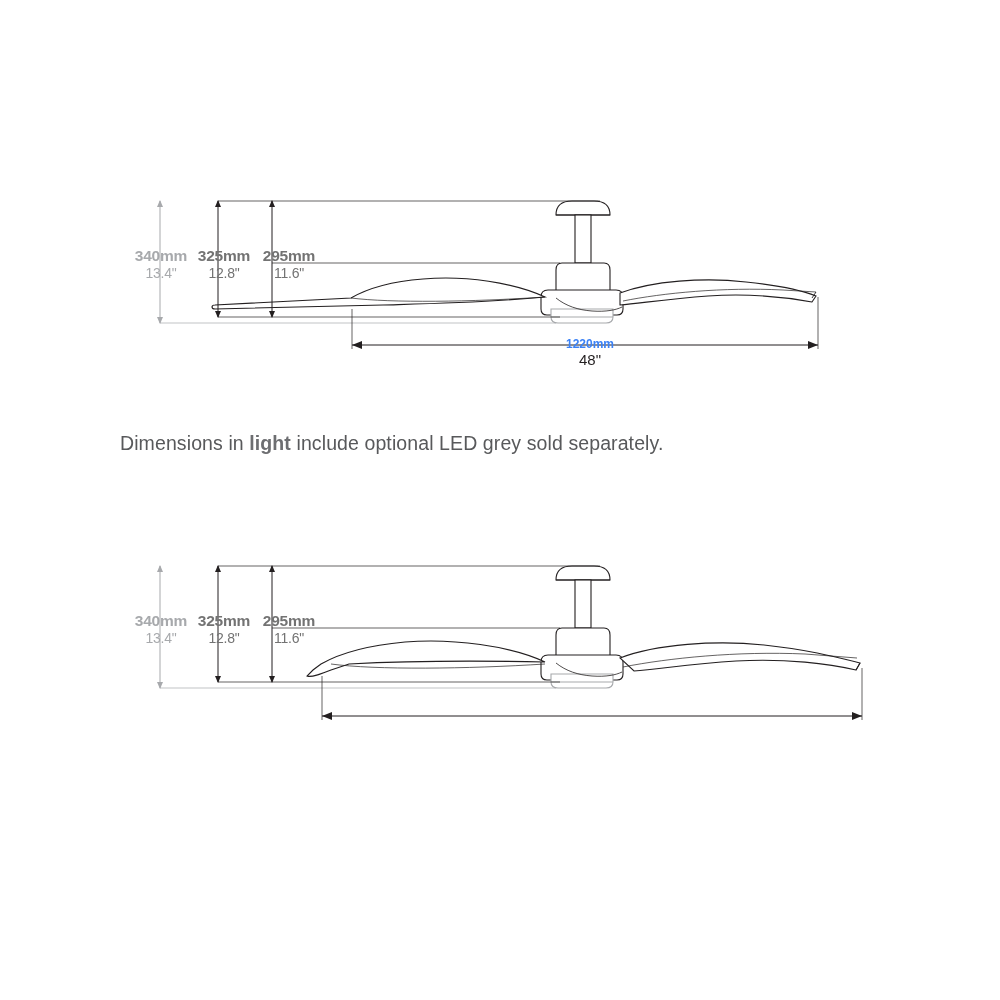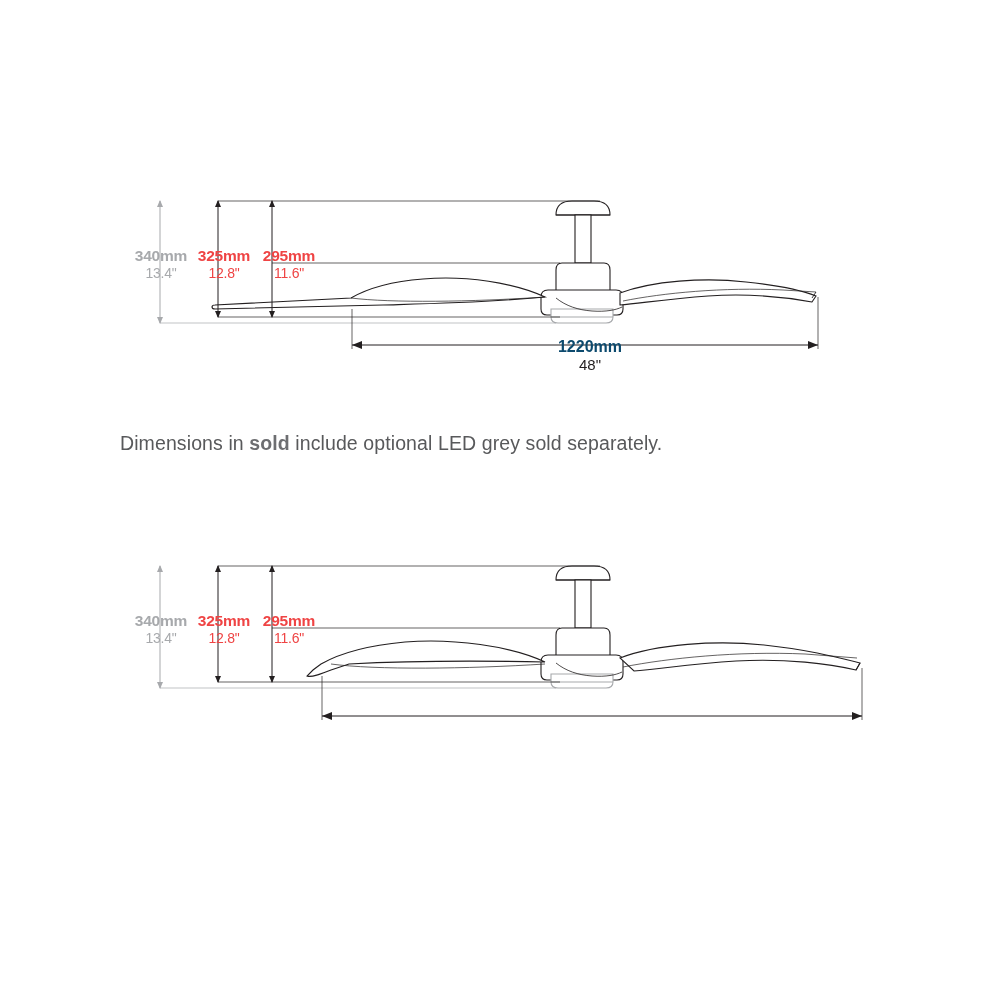--- a/index.html
+++ b/index.html
@@ -54,32 +54,32 @@
   .dimtext .mm {
     font-weight: bold;
     font-size: 15.5px;
     letter-spacing: -0.2px;
   }
   .dimtext .in {
     font-size: 14px;
     letter-spacing: -0.2px;
   }
   .grey .mm, .grey .in { color: #a7a9ac; }
-  .dark .mm, .dark .in { color: #ef4444; }
+  .dark .mm, .dark .in { color: #737373; }
 
   .width-label {
     position: absolute;
     text-align: center;
     line-height: 1.2;
     white-space: nowrap;
   }
   .width-label .mm {
     font-weight: bold;
-    font-size: 16px;
-    color: #0c4a6e;
+    font-size: 12px;
+    color: #3b82f6;
   }
   .width-label .in {
     font-size: 15px;
     color: #231f20;
   }
 </style>
 </head>
 <body>
 
 <div class="sheet">
@@ -156,21 +156,21 @@
       <div class="in">11.6"</div>
     </div>
 
     <div class="width-label" style="left: 515px; top: 152px; width: 150px;">
       <div class="mm">1220mm</div>
       <div class="in">48"</div>
     </div>
   </div>
 
   <div class="note">
-    <span>Dimensions in </span><b>sold</b><span> include optional LED grey sold separately.</span>
+    <span>Dimensions in </span><b>light</b><span> include optional LED grey sold separately.</span>
   </div>
 
   <div class="diagram" id="diagram-56">
     <svg width="1000" height="230" viewBox="0 0 1000 230">
       <g fill="none" stroke="#231f20" stroke-width="1.1">
         <path d="M556 30 q0 -14 16 -14 h22 q16 0 16 14 z" fill="#ffffff"></path>
         <line x1="556" y1="30" x2="610" y2="30"></line>
         <rect x="575" y="30" width="16" height="48" fill="#ffffff"></rect>
         <path d="M562 78 h42 q6 0 6 7 v20 q0 7 -7 7 h-40 q-7 0 -7 -7 v-20 q0 -7 6 -7 z" fill="#ffffff"></path>
         <path d="M548 105 h68 q7 0 7 7 v12 q0 6 -6 6 h-70 q-6 0 -6 -6 v-12 q0 -7 7 -7 z" fill="#ffffff"></path>

